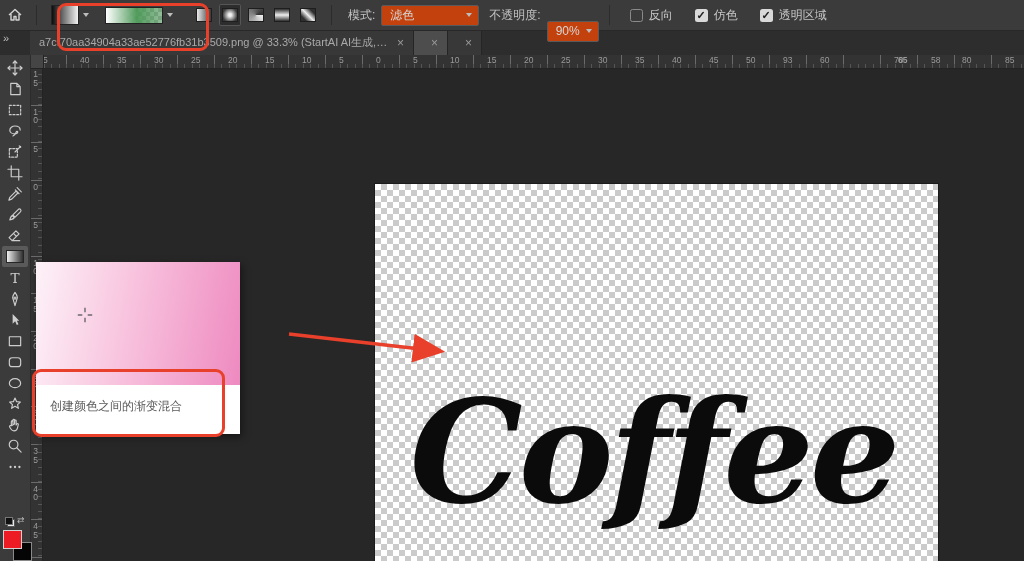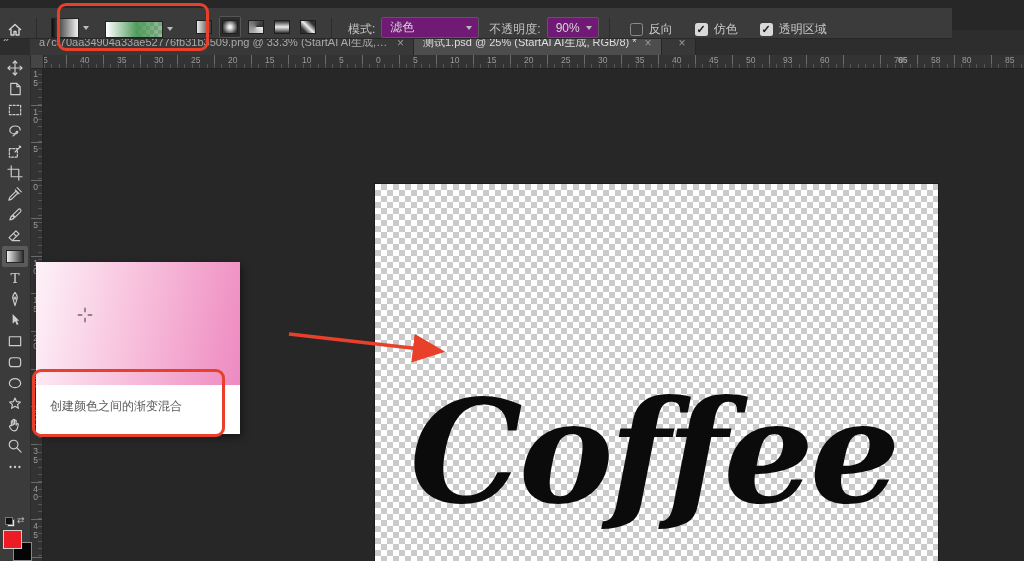--- a/index.html
+++ b/index.html
@@ -1,42 +1,42 @@
 <!DOCTYPE html>
 <html><head>
 <meta charset="utf-8">
 <style>
   html,body{margin:0;padding:0;background:#141414;}
   .app{position:relative;width:1024px;height:561px;background:#272727;overflow:hidden;
        font-family:"Liberation Sans",sans-serif;color:#c8c8c8;-webkit-font-smoothing:antialiased;}
 
   
-  .options-bar{position:absolute;left:0;top:8px;width:952px;height:30px;background:#3b3b3b;
-               border-bottom:1px solid #282828;display:flex;align-items:flex-end;z-index:30;}
+  .options-bar{position:absolute;left:0;top:0;width:1024px;height:30px;background:#3b3b3b;
+               border-bottom:1px solid #282828;display:flex;align-items:center;z-index:30;}
   .ob-sep{width:1px;height:20px;background:#2c2c2c;margin:0 6px;}
   .home-btn{width:30px;display:flex;justify-content:center;}
   .preset-group{display:flex;align-items:center;margin-left:8px;}
   .preset-thumb{width:26px;height:18px;border:1px solid #232323;background:linear-gradient(90deg,#0c0c0c,#f2f2f2);}
   .chev{width:14px;height:18px;display:flex;align-items:center;justify-content:center;}
   .chev i{display:block;width:0;height:0;border-left:3.5px solid transparent;border-right:3.5px solid transparent;border-top:4px solid #bdbdbd;}
   .grad-preview{width:56px;height:15px;margin-left:12px;border:1px solid #222;
      background-image:linear-gradient(90deg,#ffffff 0%,rgba(74,152,86,.95) 55%,rgba(74,152,86,.55) 100%),
                       repeating-conic-gradient(#b5b5b5 0 25%,#ececec 0 50%);
      background-size:auto,8px 8px;}
   .gt-row{display:flex;align-items:center;gap:4px;margin-left:16px;}
   .gt{width:22px;height:22px;display:flex;align-items:center;justify-content:center;border-radius:2px;}
   .gt.pressed{background:#2d2d2d;box-shadow:inset 0 0 0 1px #565656;}
   .gt-i{width:14px;height:12px;border:1px solid #1e1e1e;}
   .gt-linear{background:linear-gradient(90deg,#ebebeb,#383838);}
   .gt-radial{background:radial-gradient(circle at 50% 50%,#f0f0f0 0 15%,#3a3a3a 80%);}
   .gt-angle{background:conic-gradient(from 90deg at 50% 50%,#ededed,#2c2c2c);}
   .gt-reflect{background:linear-gradient(180deg,#2f2f2f,#ededed 50%,#2f2f2f);}
   .gt-diamond{background:linear-gradient(45deg,#2f2f2f 20%,#ededed 50%,#2f2f2f 80%);}
   .ob-label{font-size:12px;color:#c2c2c2;margin:0 6px 0 10px;white-space:nowrap;}
-  .dd{display:flex;align-items:center;justify-content:space-between;height:19px;background:#701a75;
+  .dd{display:flex;align-items:center;justify-content:space-between;height:19px;background:#c2410c;
       border:1px solid #5a5a5a;border-radius:2px;padding:0 2px 0 8px;font-size:12px;color:#d6d6d6;}
   .dd-mode{width:86px;} .dd-op{width:40px;margin-top:32px;}
   .cb-group{display:flex;align-items:center;margin-left:14px;gap:22px;}
   .cb-item{display:flex;align-items:center;gap:6px;font-size:12px;color:#c6c6c6;}
   .cb-box{width:13px;height:13px;border-radius:2.5px;box-sizing:border-box;display:flex;align-items:center;justify-content:center;}
   .cb-box.unchecked{border:1px solid #8a8a8a;background:transparent;}
   .cb-box.checked{background:#d9d9d9;color:#222;font-size:11px;font-weight:bold;line-height:1;}
 
   
   .tab-bar{position:absolute;left:0;top:30px;width:1024px;height:25px;background:#2d2d2d;display:flex;z-index:25;}
@@ -238,21 +238,20 @@
   <div class="tab-bar">
     <div class="tab-corner">
       <span class="collapse">»</span>
     </div>
     <div class="tabs" id="tabsHost">
         <div class="tab">
           <span class="tab-title">a7cf70aa34904a33ae52776fb31b3509.png @ 33.3% (StartAI AI生成, RGB/8) *</span>
           <span class="tab-close">×</span>
         </div>
         <div class="tab active">
-          <span class="tab-title">测试1.psd @ 25% (StartAI AI生成, RGB/8) *</span>
           <span class="tab-close">×</span>
         </div>
         <div class="tab">
           <span class="tab-close">×</span>
         </div>
       </div>
   </div>
 
   <div class="toolbar" id="toolbarHost">
     <div class="swatch-widget">

